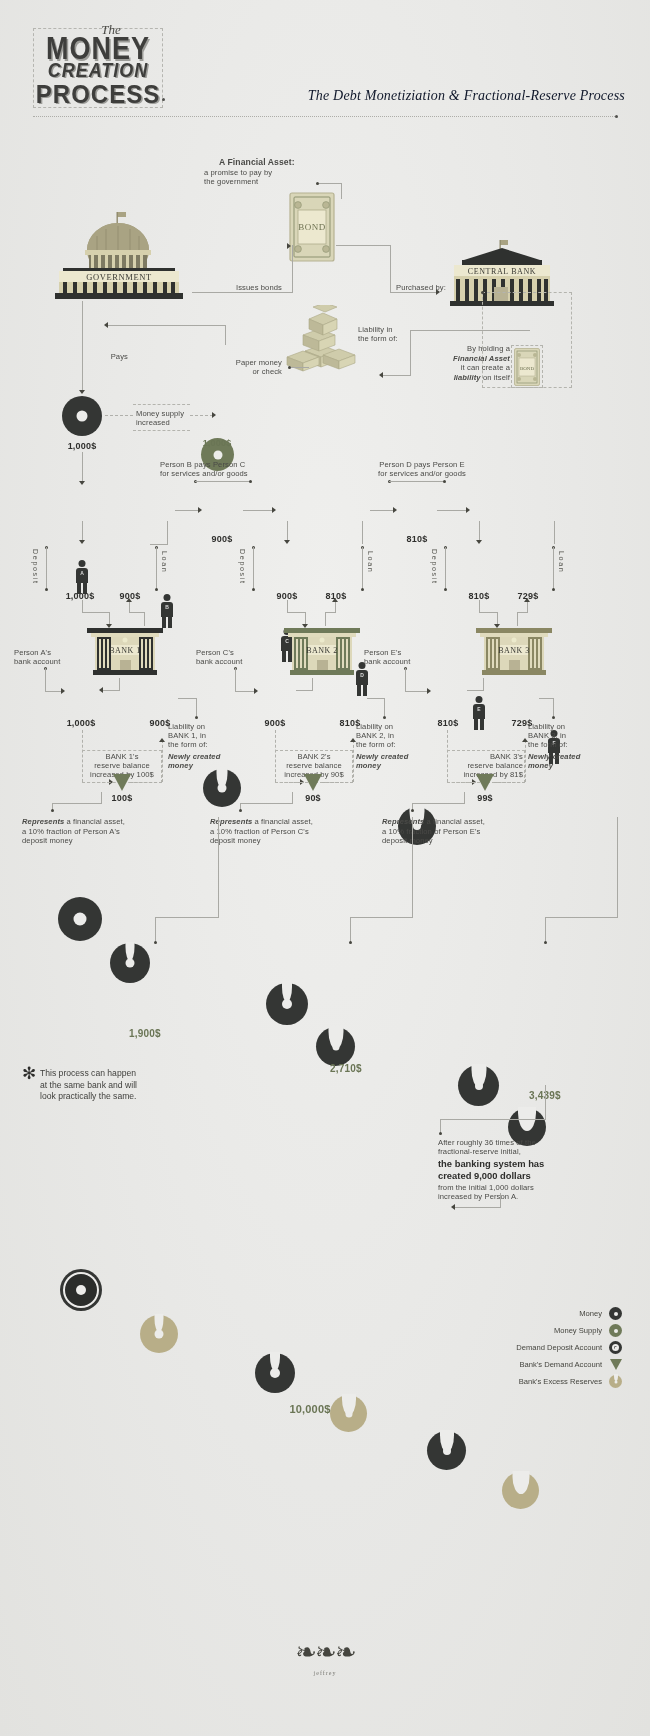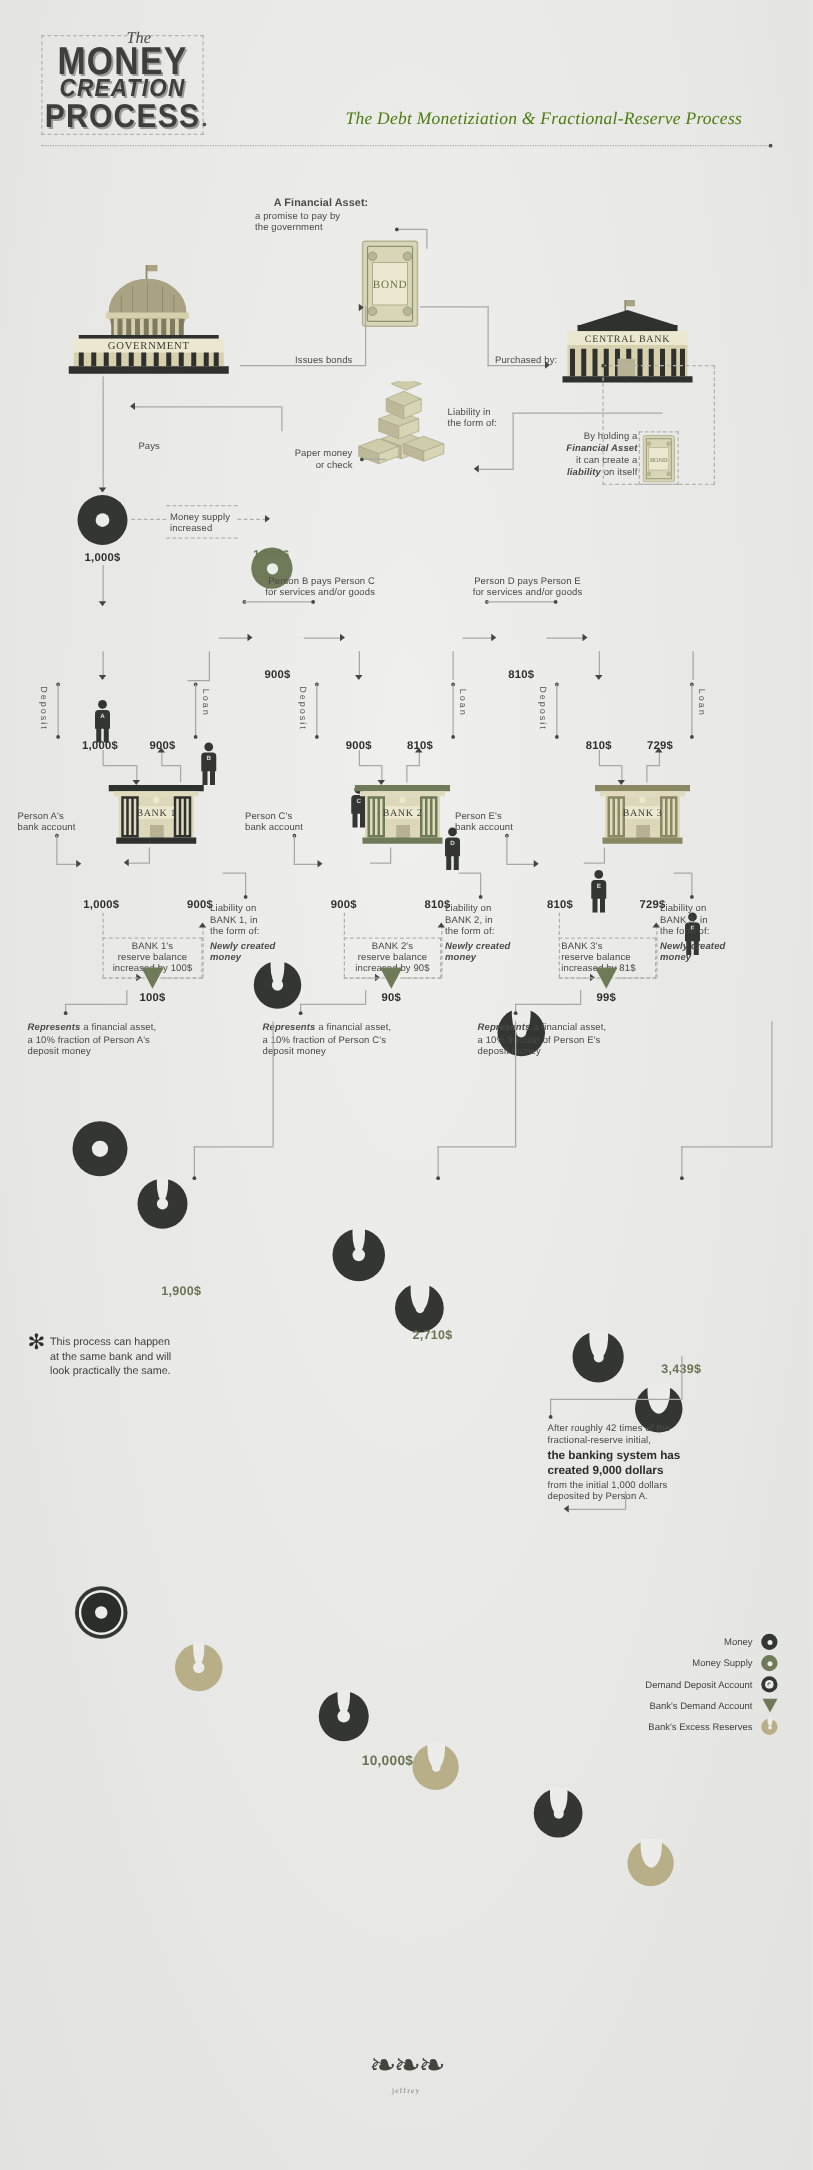--- a/index.html
+++ b/index.html
@@ -32,23 +32,23 @@
   #logo-money { left:33px; top:34px; width:130px; font-size:27px; transform:scaleY(1.15); }
   #logo-creation { left:33px; top:60px; width:130px; font-size:18px; font-style:italic; transform:scaleY(1.1);}
   #logo-process { left:33px; top:80px; width:130px; font-size:24px; transform:scaleY(1.1);}
   #header-rule {
     left:33px; top:116px; width:584px; height:1px;
     border-top:1px dotted #adada8;
   }
   #header-dot-l { left:162px; top:98px; width:3px; height:3px; background:#50504d; border-radius:50%; }
   #header-dot-r { left:615px; top:115px; width:3px; height:3px; background:#50504d; border-radius:50%; }
   #subtitle {
-    left:245px; top:88px; width:380px; text-align:center;
+    left:245px; top:88px; width:380px; text-align:right;
     font-family:"Liberation Serif", serif; font-style:italic;
-    font-size:14px; color:#4d7c0f; letter-spacing:.2px;
+    font-size:14px; color:#0f172a; letter-spacing:.2px;
   }
 
   
   .note { font-size:7.6px; line-height:9.2px; color:#4a4a47; letter-spacing:.1px; }
   .note b { font-weight:bold; }
   .note i { font-style:italic; font-weight:bold; }
   .amount {
     font-size:9px; font-weight:bold; color:#2f2f2d; letter-spacing:.2px;
     text-align:center;
   }
@@ -350,21 +350,21 @@
   <div class="lbl">E</div>
 </div>
 <div class="abs person" style="left:547px; top:487px;">
   <div class="head"></div>
     <div class="body2"></div>
     <div class="legL"></div>
     <div class="legR"></div>
   <div class="lbl">F</div>
 </div>
 
-<div class="abs note" style="left:160px; top:460px; width:140px; text-align:right; white-space:pre-line;">Person B pays Person C
+<div class="abs note" style="left:160px; top:460px; width:140px; text-align:left; white-space:pre-line;">Person B pays Person C
 for services and/or goods</div>
 <div class="abs dot" style="left:194px; top:480px;"></div>
 <div class="abs ln lh" style="left:195px; top:481px; width:55px;"></div>
 <div class="abs dot" style="left:249px; top:480px;"></div>
 <div class="abs ln lh" style="left:175px; top:510px; width:25px;"></div>
 <div class="abs arw-r" style="left:198px; top:507px;"></div>
 <div class="abs wedge" style="left:203px; top:492px; width:38px; height:38px;">
   <div class="body"></div>
   <div class="notch" style="width:11px;height:20px;"></div>
   <div class="hole2" style="width:9px;height:9px;"></div>
@@ -686,21 +686,21 @@
 <div class="abs note" style="left:528px; top:722px; width:62px; white-space:pre-line;">Liability on
 BANK 3, in
 the form of:</div>
 <div class="abs note" style="left:528px; top:752px; width:62px; white-space:pre-line; font-style:italic; font-weight:bold;">Newly created
 money</div>
 
 <div class="abs dsh-v" style="left:447px; top:730px; height:52px;"></div>
 <div class="abs dsh-h" style="left:447px; top:782px; width:26px;"></div>
 <div class="abs arw-r" style="left:472px; top:779px;"></div>
 <div class="abs dbox" style="left:447px; top:750px; width:78px; height:33px; border-left:none;"></div>
-<div class="abs note" style="left:449px; top:752px; width:74px; text-align:left; white-space:pre-line;">BANK 3's
+<div class="abs note" style="left:449px; top:752px; width:74px; text-align:right; white-space:pre-line;">BANK 3's
 reserve balance
 increased by 81$</div>
 <div class="abs dsh-v" style="left:525px; top:740px; height:42px;"></div>
 <div class="abs dsh-h" style="left:494px; top:782px; width:31px;"></div>
 <div class="abs arw-u" style="left:522px; top:738px;"></div>
 
 <div class="abs tri" style="left:476px; top:774px;"></div>
 <div class="abs amount" style="left:455px; top:793px; width:60px;">99$</div>
 <div class="abs ln lv" style="left:464px; top:792px; height:11px;"></div>
 <div class="abs ln lh" style="left:412px; top:803px; width:53px;"></div>
@@ -737,26 +737,26 @@
 <div class="abs" style="left:40px; top:1068px; width:170px; font-size:8.6px; line-height:11.5px; color:#3f3f3c; white-space:pre-line;">This process can happen
 at the same bank and will
 look practically the same.</div>
 
 <div class="abs ln lv" style="left:545px; top:1085px; height:34px;"></div>
 <div class="abs ln lh" style="left:440px; top:1119px; width:106px;"></div>
 <div class="abs ln lv" style="left:440px; top:1119px; height:14px;"></div>
 <div class="abs dot" style="left:439px; top:1132px;"></div>
 
 <div class="abs" style="left:438px; top:1138px; width:145px;">
-  <div class="note">After roughly 42 times of the</div>
+  <div class="note">After roughly 36 times of the</div>
   <div class="note">fractional-reserve initial,</div>
   <div style="font-size:9.4px; line-height:11.6px; font-weight:bold; color:#2d2d2b; white-space:pre-line; margin:2px 0 1px;">the banking system has
 created 9,000 dollars</div>
   <div class="note">from the initial 1,000 dollars</div>
-  <div class="note">deposited by Person A.</div>
+  <div class="note">increased by Person A.</div>
 </div>
 <div class="abs ln lv" style="left:500px; top:1193px; height:14px;"></div>
 <div class="abs ln lh" style="left:455px; top:1207px; width:46px;"></div>
 <div class="abs arw-l" style="left:451px; top:1204px;"></div>
 
 <div class="abs amount green" style="left:270px; top:1403px; width:80px; font-size:11px;">10,000$</div>
 
 <div class="abs" style="left:400px; top:1305px; width:222px;">
   <div class="leg-row">
     <span class="leg-txt">Money</span>

